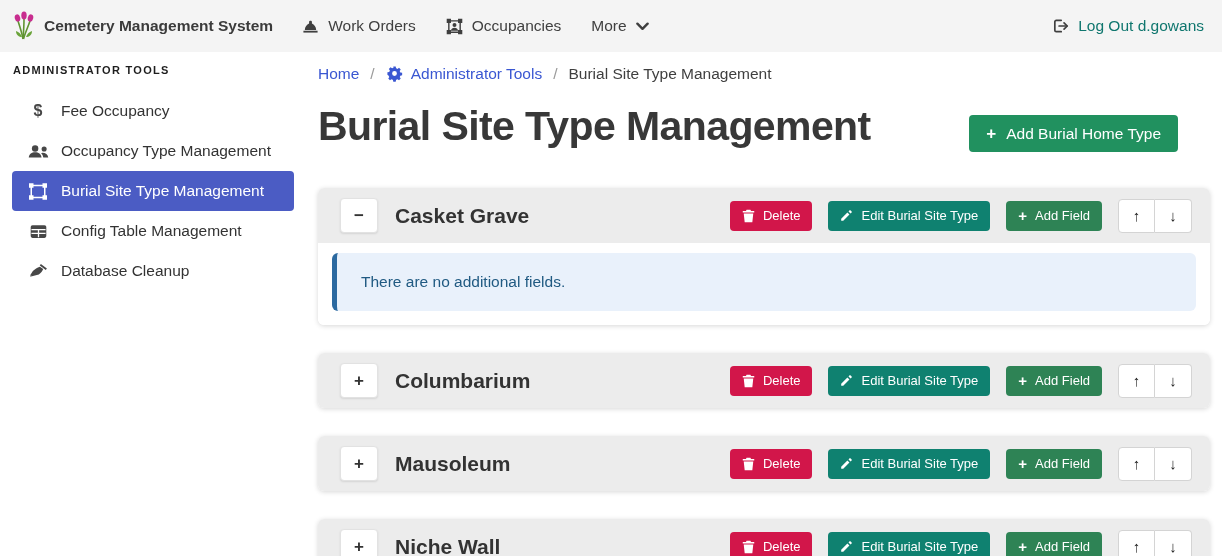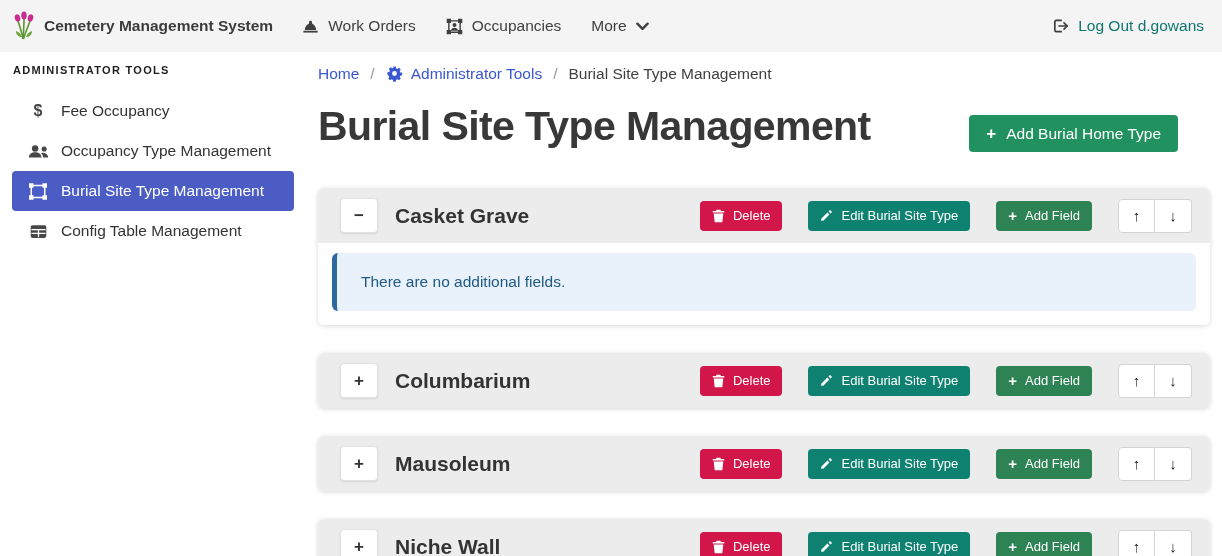--- a/index.html
+++ b/index.html
@@ -47,21 +47,21 @@
 
   
   .panel { border-radius:6px; box-shadow:0 1px 5px rgba(0,0,0,.16); margin-bottom:28px; }
   .panel-header { background:#ececec; height:55px; display:flex; align-items:center;
     padding:0 18px 0 22px; border-radius:6px; }
   .panel.expanded .panel-header { border-radius:6px 6px 0 0; }
   .toggle-btn { width:38px; height:35px; background:#fff; border:1px solid #e2e2e2;
     border-radius:4px; font-size:17px; font-weight:700; color:#333; cursor:pointer;
     box-shadow:0 1px 2px rgba(0,0,0,.10); font-family:inherit; flex-shrink:0; }
   .panel-title { margin-left:17px; font-size:21px; font-weight:700; color:#333; white-space:nowrap; }
-  .panel-actions { margin-left:auto; display:flex; align-items:center; gap:26px; }
+  .panel-actions { margin-left:auto; display:flex; align-items:center; gap:16px; }
   .btn { border:none; border-radius:4px; color:#fff; font-size:13px; font-family:inherit;
     display:flex; align-items:center; gap:8px; padding:0 12px; height:30px; cursor:pointer; white-space:nowrap; }
   .btn-delete { background:#d2164a; }
   .btn-edit { background:#0f8170; }
   .btn-addfield { background:#2e8355; }
   .btn .plus-glyph { font-size:15px; }
   .move-group { display:flex; }
   .move-btn { width:37px; height:34px; background:#fff; border:1px solid #d4d4d4;
     font-size:15px; color:#222; cursor:pointer; font-family:inherit; }
   .move-btn.up { border-radius:4px 0 0 4px; }
@@ -180,20 +180,30 @@
     <div class="side-item">
       <span class="icn">
         <svg width="17" height="15" viewBox="0 0 24 20">
           <rect x="1" y="1" width="22" height="18" rx="2.5" fill="#474747"></rect>
           <path d="M2 7.5h20M12 7.5V18M2 12.8h20" stroke="#fff" stroke-width="1.8" fill="none"></path>
         </svg>
       </span>
       <span>Config Table Management</span>
     </div>
 
+    <div class="side-item">
+      <span class="icn">
+        <svg width="19" height="16" viewBox="0 0 24 20" fill="#474747">
+          <path d="M15 1.2 22.6 6.8l-1.4 1.9-7.6-5.6z"></path>
+          <path d="M13.8 4.6l4.1 3c-.9 2.7-2.8 5.2-5.5 6.9l-8.6 2.2-2.1-1.5 3.2-5.1c2.6-2.7 5.3-4.5 8.9-5.5z"></path>
+          <path d="M1.6 15.2l2.1 1.5-1.9.5z"></path>
+        </svg>
+      </span>
+      <span>Database Cleanup</span>
+    </div>
   </div>
 
   <div class="main">
 
     <div class="breadcrumb">
       <span class="crumb-link">Home</span>
       <span class="crumb-sep">/</span>
       <span class="crumb-link">
         <span style="display:flex;">
           <svg width="17" height="17" viewBox="0 0 24 24" fill="#3a57d2">

